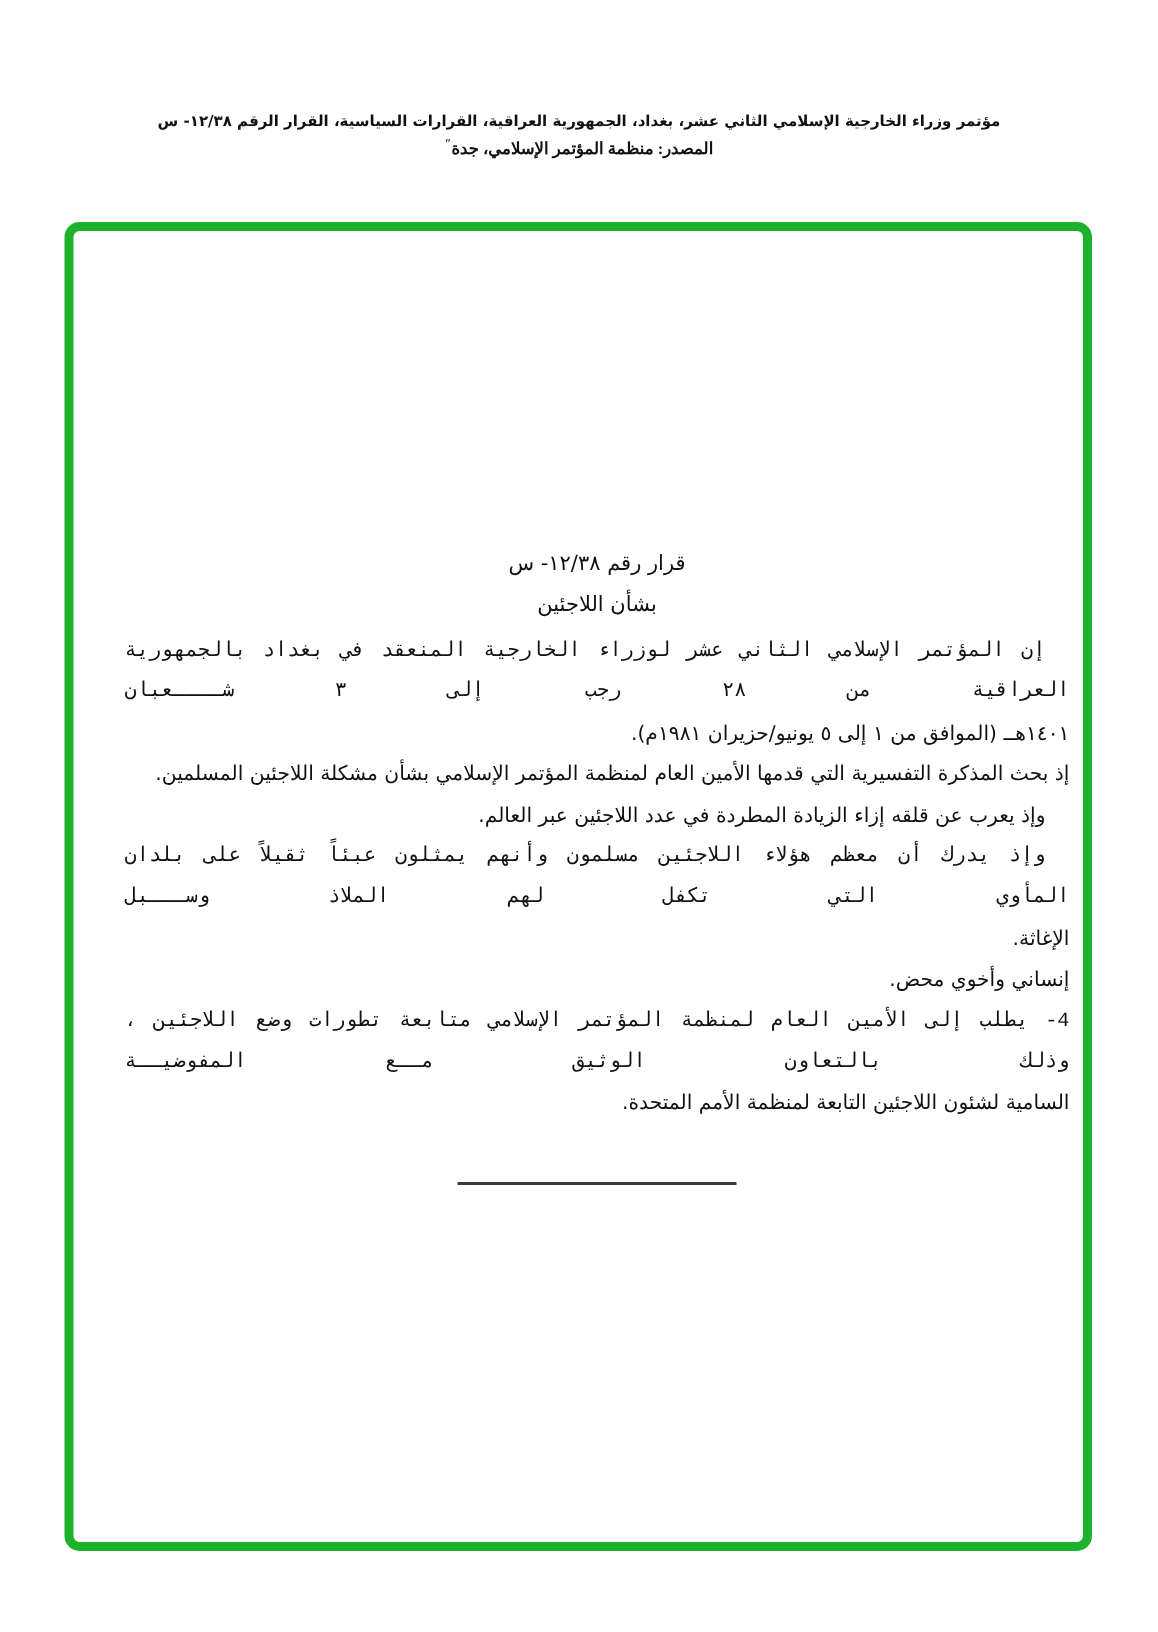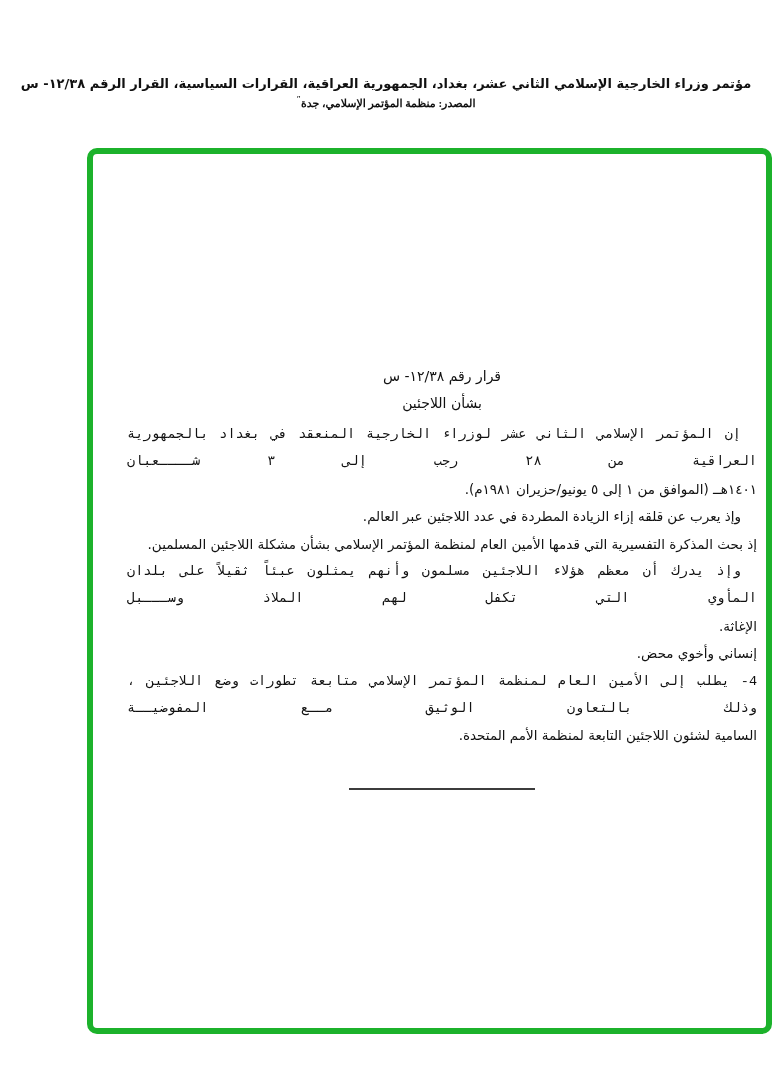--- a/index.html
+++ b/index.html
@@ -8,35 +8,34 @@
     background:#ffffff;color:#111;
     font-family:"DejaVu Sans",sans-serif;
     overflow:hidden;
   }
   
   .header{
     position:absolute;top:76px;left:0;right:0;
     text-align:center;direction:rtl;
   }
   .header-line1{
-    font-weight:bold;font-size:13px;letter-spacing:0;
+    font-weight:bold;font-size:10px;letter-spacing:0;
     white-space:nowrap;
   }
   .header-line2{
     font-weight:bold;font-size:11px;margin-top:4px;font-family:Liberation Serif, serif;
   }
   .fn-mark{font-size:8px;vertical-align:super;font-weight:bold;}
   
   .frame{
     position:absolute;left:43px;top:148px;
     width:673px;height:874px;
     border:6px solid #1CB22B;
     border-radius:10px;
     background:#ffffff;
-    margin-left:44px;
   }
   
   .doc{
     position:absolute;top:0;left:0;right:0;bottom:0;
     direction:rtl;
     padding:209px 9px 0 34px;
     font-size:13.5px;
   }
   .title{
     text-align:center;
@@ -71,22 +70,22 @@
   <div class="doc">
 
     <div class="title">
       <div>قرار رقم ١٢/٣٨- س</div>
       <div>بشأن اللاجئين</div>
     </div>
 
     <div class="body-text">
       <p class="just ind">إن المؤتمر الإسلامي الثاني عشر لوزراء الخارجية المنعقد في بغداد بالجمهورية العراقية من ٢٨ رجب إلى ٣ شــــعبان</p>
       <p class="plain">١٤٠١هــ (الموافق من ١ إلى ٥ يونيو/حزيران ١٩٨١م).</p>
+      <p class="plain">إذ بحث المذكرة التفسيرية التي قدمها الأمين العام لمنظمة المؤتمر الإسلامي بشأن مشكلة اللاجئين المسلمين.</p>
       <p class="plain ind">وإذ يعرب عن قلقه إزاء الزيادة المطردة في عدد اللاجئين عبر العالم.</p>
-      <p class="plain">إذ بحث المذكرة التفسيرية التي قدمها الأمين العام لمنظمة المؤتمر الإسلامي بشأن مشكلة اللاجئين المسلمين.</p>
       <p class="just ind">وإذ يدرك أن معظم هؤلاء اللاجئين مسلمون وأنهم يمثلون عبئاً ثقيلاً على بلدان المأوي التي تكفل لهم الملاذ وســـبل</p>
       <p class="plain">الإغاثة.</p>
       <p class="plain hang1">إنساني وأخوي محض.</p>
       <p class="just">4- يطلب إلى الأمين العام لمنظمة المؤتمر الإسلامي متابعة تطورات وضع اللاجئين ، وذلك بالتعاون الوثيق مــع المفوضيــة</p>
       <p class="plain hang2">السامية لشئون اللاجئين التابعة لمنظمة الأمم المتحدة.</p>
     </div>
 
     <div class="divider"></div>
 
   </div>

